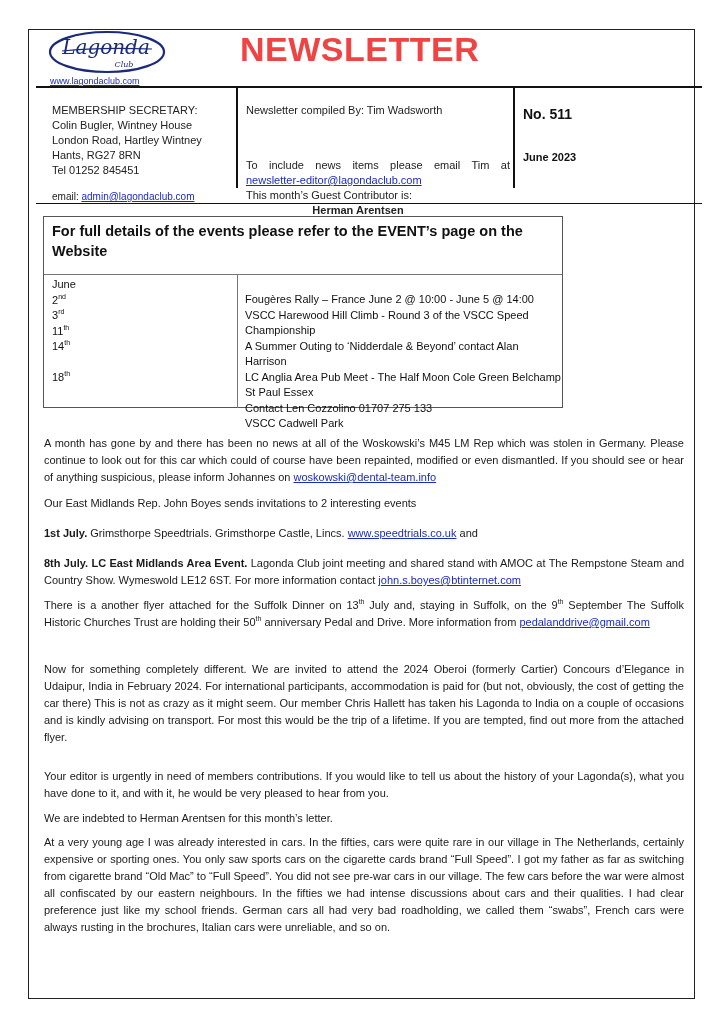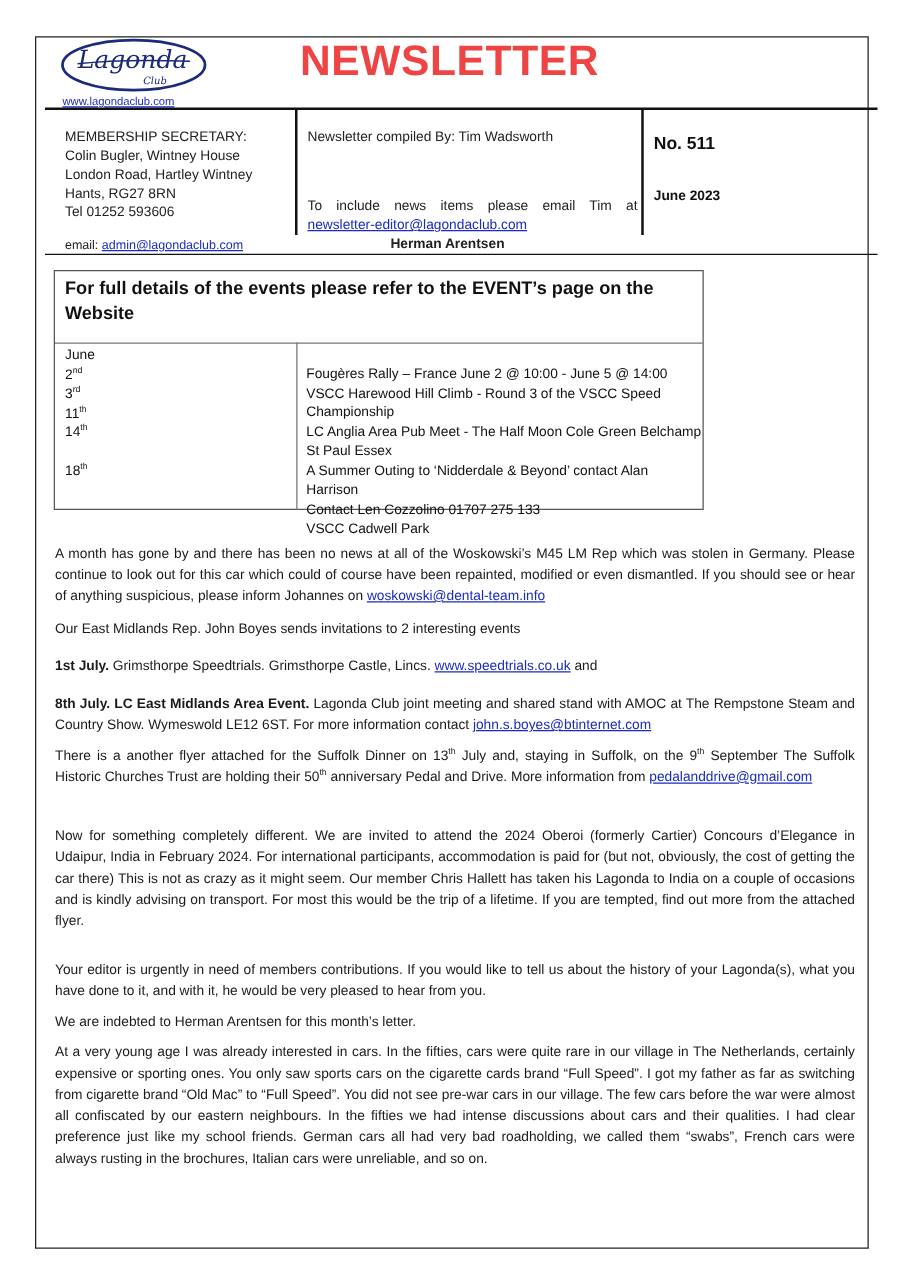--- a/index.html
+++ b/index.html
@@ -63,31 +63,32 @@
 <div class="abs hline-header"></div>
 <div class="abs vline1"></div>
 <div class="abs vline2"></div>
 <div class="abs hline-info"></div>
 
 <div class="abs info-col membership">
   <div>MEMBERSHIP  SECRETARY:</div>
   <div>Colin Bugler, Wintney House</div>
   <div>London Road, Hartley Wintney</div>
   <div>Hants, RG27 8RN</div>
-  <div>Tel 01252 593606</div>
+  <div>Tel 01252 845451</div>
 </div>
 <div class="abs membership-email">
   <span>email:</span>
   <a>admin@lagondaclub.com</a>
 </div>
 
 <div class="abs info-col compiled">
   <div>Newsletter compiled By:  Tim Wadsworth</div>
   <div class="justify">To include news items please email Tim at</div>
   <a>newsletter-editor@lagondaclub.com</a>
+  <div>This month’s Guest Contributor is:</div>
   <span class="guest-name">Herman Arentsen</span>
 </div>
 
 <div class="abs issue-no">No. 511</div>
 <div class="abs issue-date">June 2023</div>
 
 <div class="abs events-box">
   <div class="events-head">
     <div>For full details of the events please refer to the EVENT’s page on the Website</div>
   </div>
@@ -98,22 +99,22 @@
     <div><span>2</span><sup>nd</sup></div>
     <div><span>3</span><sup>rd</sup></div>
     <div><span>11</span><sup>th</sup></div>
     <div><span>14</span><sup>th</sup></div>
     <div>&nbsp;</div>
     <div><span>18</span><sup>th</sup></div>
   </div>
   <div class="events-desc">
     <div>Fougères Rally – France June 2 @ 10:00 - June 5 @ 14:00</div>
     <div>VSCC  Harewood Hill Climb - Round 3 of the VSCC Speed Championship</div>
+    <div>A Summer Outing to ‘Nidderdale &amp; Beyond’ contact Alan Harrison</div>
     <div>LC Anglia Area Pub Meet - The Half Moon Cole Green Belchamp St Paul Essex</div>
-    <div>A Summer Outing to ‘Nidderdale &amp; Beyond’ contact Alan Harrison</div>
     <div>Contact Len Cozzolino 01707 275 133</div>
     <div>VSCC Cadwell Park</div>
   </div>
 </div>
 
 <div class="abs body-text" style="top:435px;">
   <p><span>A month has gone by and there has been no news at all of the Woskowski’s M45 LM Rep which was stolen in Germany. Please continue to look out for this car which could of course have been repainted, modified or even dismantled. If you should see or hear of anything suspicious, please inform Johannes on </span><a>woskowski@dental-team.info</a></p>
 </div>
 <div class="abs body-text" style="top:495px;">
   <p>Our East Midlands Rep. John Boyes sends invitations to 2 interesting events</p>

